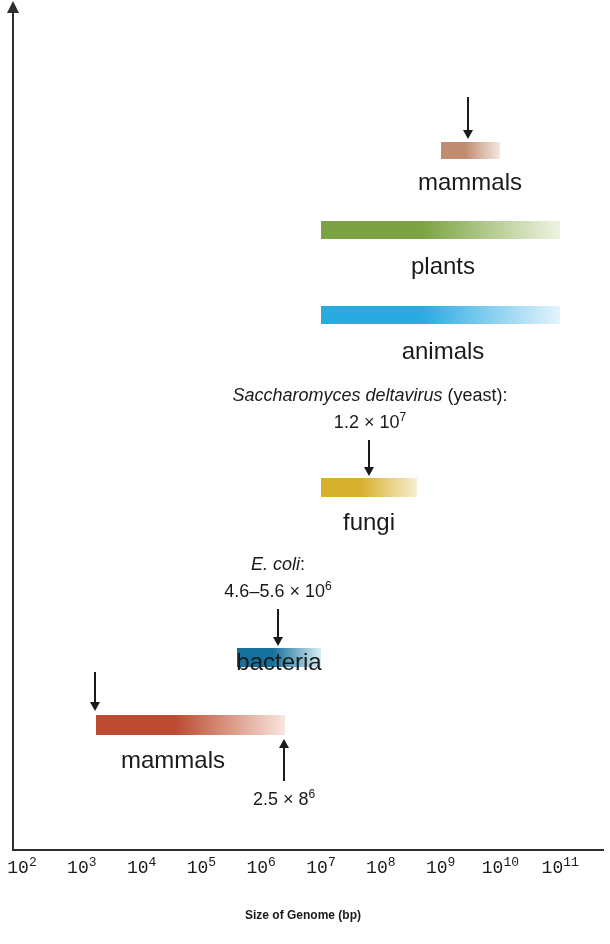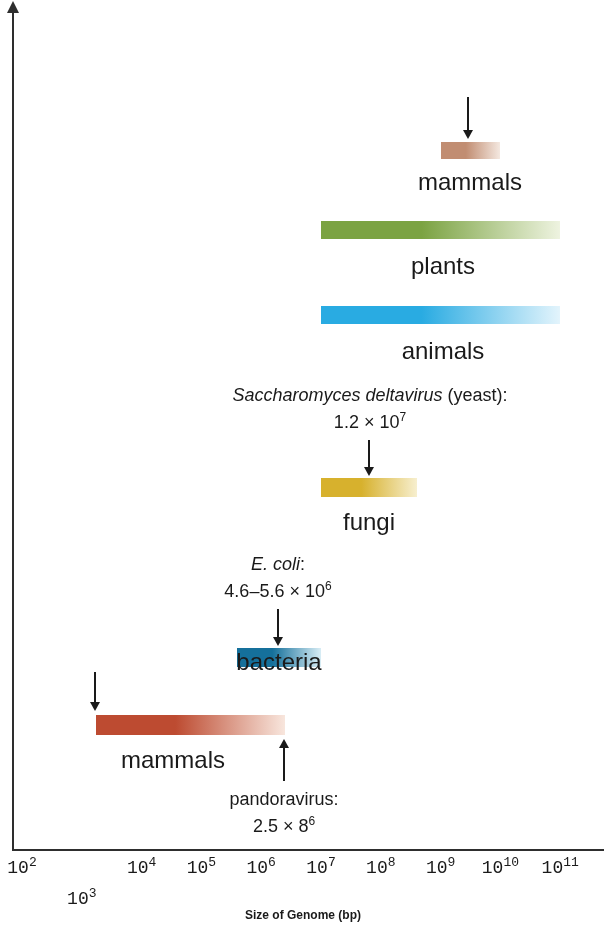--- a/index.html
+++ b/index.html
@@ -65,27 +65,26 @@
   <div class="ann" style="left:278px;top:551px">
     <div><span class="it">E. coli</span><span>:</span></div>
     <div><span>4.6–5.6 × 10</span><sup>6</sup></div>
   </div>
   <div class="arrow arrow-down" style="left:277px;top:609px;height:28px"></div>
 
   <div class="arrow arrow-down" style="left:94px;top:672px;height:30px"></div>
 
   <div class="arrow arrow-up" style="left:283px;top:748px;height:33px"></div>
   <div class="ann" style="left:284px;top:786px">
-    <div>pandoravirus:</div>
     <div><span>2.5 × 8</span><sup>6</sup></div>
   </div>
 
   <div id="x-ticks">
       <span class="tick" style="left: 22px;">10<sup>2</sup></span>
-      <span class="tick" style="left: 81.8px; margin-top: 31px;">10<sup>3</sup></span>
+      <span class="tick" style="left: 81.8px;">10<sup>3</sup></span>
       <span class="tick" style="left: 141.6px;">10<sup>4</sup></span>
       <span class="tick" style="left: 201.4px;">10<sup>5</sup></span>
       <span class="tick" style="left: 261.2px; text-align: right;">10<sup>6</sup></span>
       <span class="tick" style="left: 321px;">10<sup>7</sup></span>
       <span class="tick" style="left: 380.8px;">10<sup>8</sup></span>
       <span class="tick" style="left: 440.6px;">10<sup>9</sup></span>
       <span class="tick" style="left: 500.4px;">10<sup>10</sup></span>
       <span class="tick" style="left: 560.2px;">10<sup>11</sup></span>
     </div>
 

